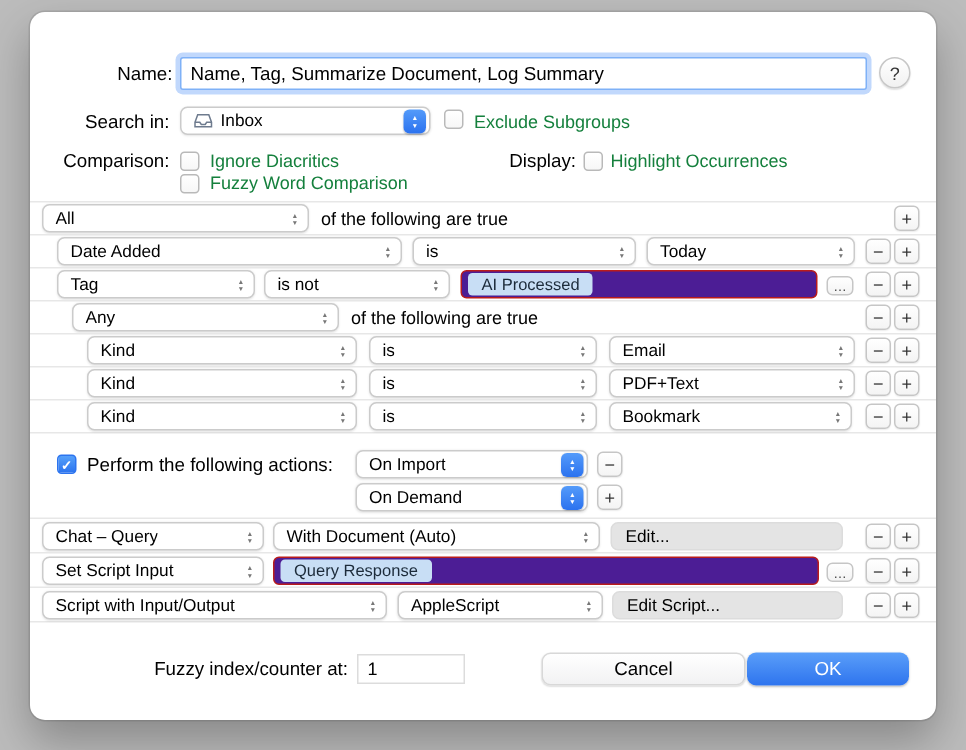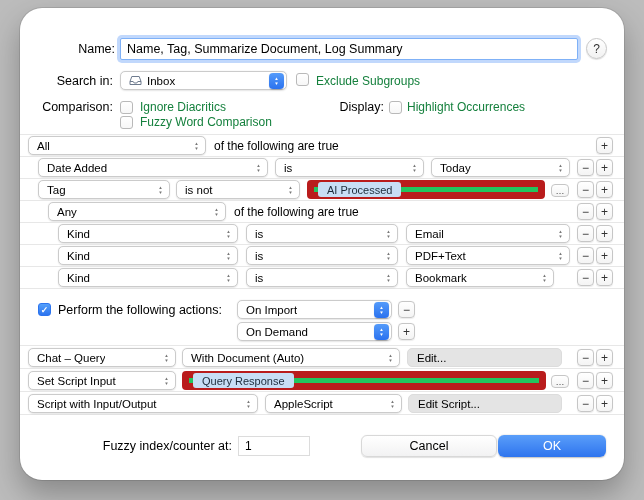--- a/index.html
+++ b/index.html
@@ -1,18 +1,18 @@
 <!DOCTYPE html>
 <html><head>
 <meta charset="utf-8">
 <style>
   *{margin:0;padding:0;box-sizing:border-box}
   html,body{width:644px;height:500px}
   body{background:#bcbcbc;font-family:"Liberation Sans",sans-serif;position:relative;overflow:hidden;-webkit-font-smoothing:antialiased}
-  .dialog{position:absolute;left:20px;top:8px;width:604px;height:472px;background:#fff;border-radius:22px;
+  .dialog{position:absolute;left:20px;top:8px;width:604px;height:472px;background:#fff;border-radius:10px;
           box-shadow:0 0 0 1px rgba(0,0,0,.10),0 14px 30px rgba(0,0,0,.28)}
   .abs{position:absolute}
   .label{font-size:12.5px;color:#000;white-space:nowrap}
   .r{text-align:right}
   .name-field{position:absolute;border:1px solid #7fb1f7;border-radius:2px;box-shadow:0 0 0 3px rgba(77,144,245,.35);
               font-family:"Liberation Sans",sans-serif;font-size:12.5px;padding:0 6px;color:#000;background:#fff;outline:none}
   .help{width:21px;height:21px;border-radius:50%;border:1px solid #c7c7c7;background:linear-gradient(#fff,#f1f1f1);
         box-shadow:0 1px 1px rgba(0,0,0,.12);display:flex;align-items:center;justify-content:center;font-size:12px;color:#333}
   .popup{position:absolute;height:19px;background:#fff;border:1px solid #cbcbcb;border-radius:5px;
          box-shadow:0 .5px 1.5px rgba(0,0,0,.10);display:flex;align-items:center;justify-content:space-between;
@@ -32,21 +32,21 @@
               justify-content:center;color:#fff;font-size:9px;font-weight:bold}
   .cblabel{font-size:12px;color:#15803d;white-space:nowrap}
   .list{position:absolute;left:0;right:0;border-bottom:1px solid #e7e7e7}
   .crow{position:relative;height:22px;border-top:1px solid #e7e7e7}
   .arow{position:relative;height:23px;border-top:1px solid #e7e7e7}
   .crow .popup{top:1px}
   .arow .popup{top:2px}
   .crow .mini{top:2px}
   .arow .mini{top:3px}
   .rowtext{position:absolute;top:4px;font-size:12px;color:#000;white-space:nowrap}
-  .tokenfield{position:absolute;height:19px;border:7px solid #b91c1c;border-radius:4px;background:#22c55e;
+  .tokenfield{position:absolute;height:19px;border:1px solid #b91c1c;border-radius:4px;background:#4c1d95;
               display:flex;align-items:center;padding:0 4px}
   .crow .tokenfield{top:1px}
   .arow .tokenfield{top:2px}
   .token{background:#c8def5;border-radius:3px;font-size:11px;padding:1.5px 9px;white-space:nowrap;color:#1c2b3a}
   .dots{position:absolute;width:18px;height:13px;border:1px solid #c6c6c6;border-radius:4px;
         background:linear-gradient(#fff,#f3f3f3);font-size:9px;display:flex;align-items:center;justify-content:center;color:#444}
   .crow .dots{top:5px}
   .arow .dots{top:6px}
   .graybtn{position:absolute;height:19px;background:#e4e4e4;border:1px solid #dcdcdc;border-radius:5px;font-size:11.5px;
            display:flex;align-items:center;padding:0 9px;color:#000;white-space:nowrap}
@@ -232,21 +232,21 @@
             <span>▼</span>
           </span>
       </div>
       <div class="popup" style="left:226px;width:152px">
         <span class="val">is</span>
         <span class="chev">
             <span>▲</span>
             <span>▼</span>
           </span>
       </div>
-      <div class="popup" style="left:386px;width:148px">
+      <div class="popup" style="left:386px;width:162px">
         <span class="val">Bookmark</span>
         <span class="chev">
             <span>▲</span>
             <span>▼</span>
           </span>
       </div>
       <div class="mini" style="left:557px">−</div>
       <div class="mini" style="left:576px">+</div>
     </div>
   </div>

